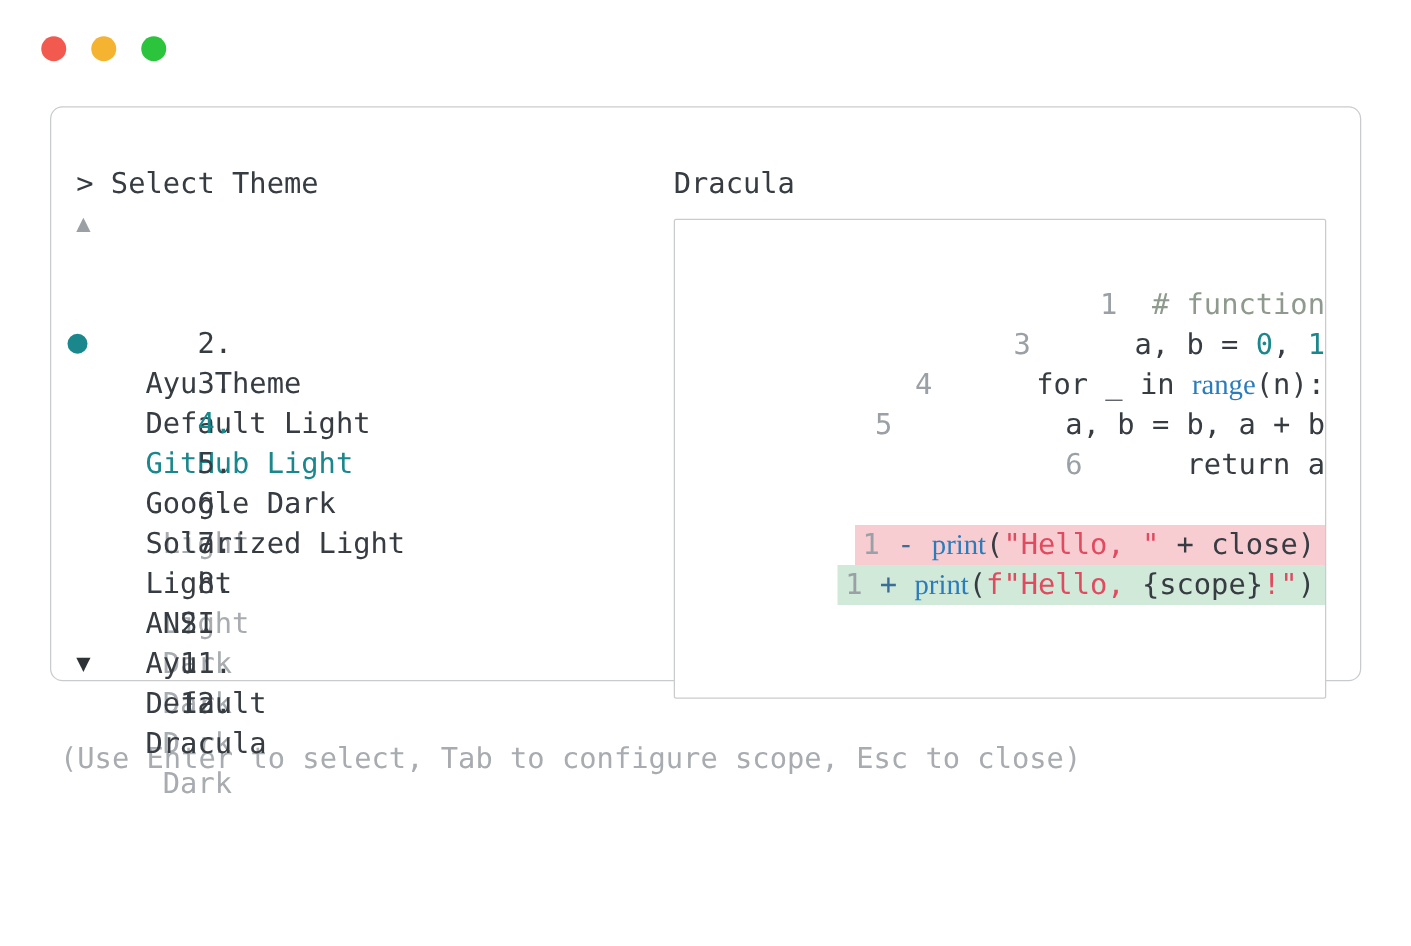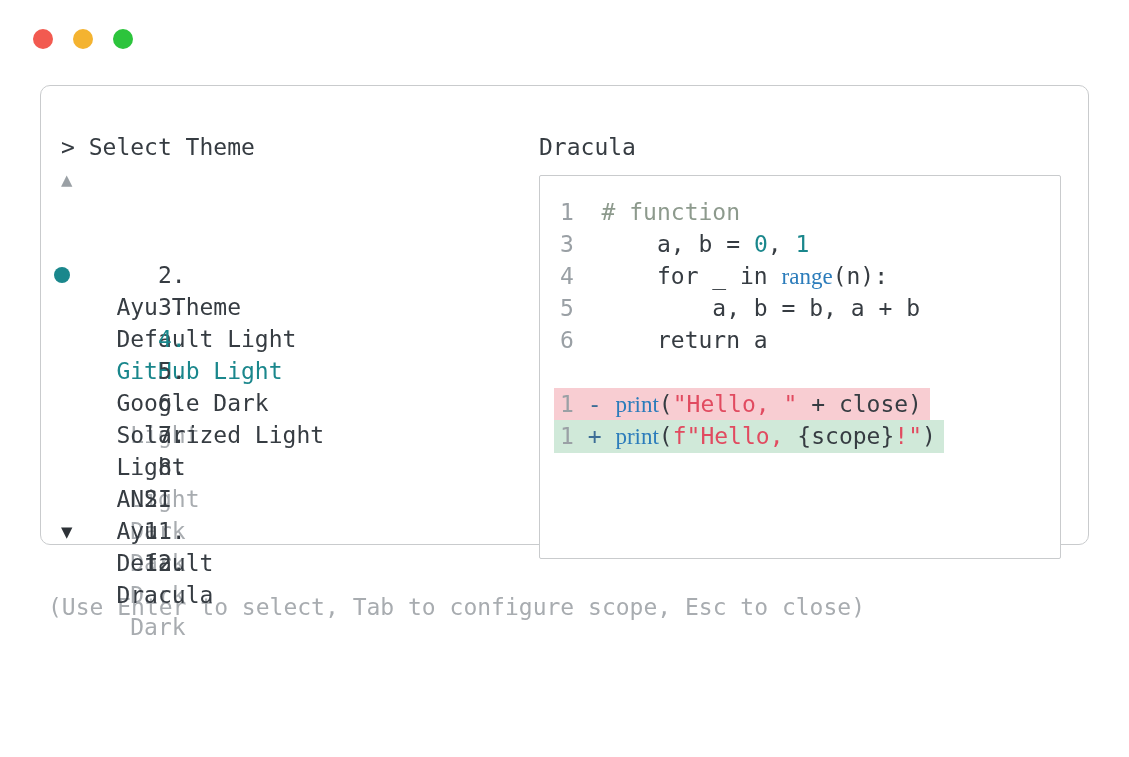--- a/index.html
+++ b/index.html
@@ -31,21 +31,21 @@
   .list-row.selected, .list-row.selected .dim { color: var(--accent-teal); }
   .bullet {
     position: absolute; left: -7px; top: 8px; width: 16px; height: 16px;
     border-radius: 50%; background: var(--accent-teal);
   }
 
   .preview-label { height: 32px; white-space: pre; }
   .preview-box {
     margin-top: 12px; width: 522px; height: 384px; box-sizing: border-box;
     border: 1.5px solid var(--border); border-radius: 2px; background: #fff;
-    padding: 20px 0 0 20px; overflow: hidden;
+    padding: 52px 0 0 20px; overflow: hidden; text-align: right;
   }
   .code-line { height: 32px; white-space: pre; }
   .chip { display: inline-block; }
   .chip.removed { background: var(--diff-removed-bg); margin-left: -6px; padding: 0 8px 0 6px; }
   .chip.added   { background: var(--diff-added-bg);   margin-left: -6px; padding: 0 8px 0 6px; }
   .ln { color: var(--line-number); }
   .tk-plain   { color: var(--text-dark); }
   .tk-comment { color: var(--comment); }
   .tk-func    { color: var(--func-red); }
   .tk-number  { color: var(--number-teal); }

